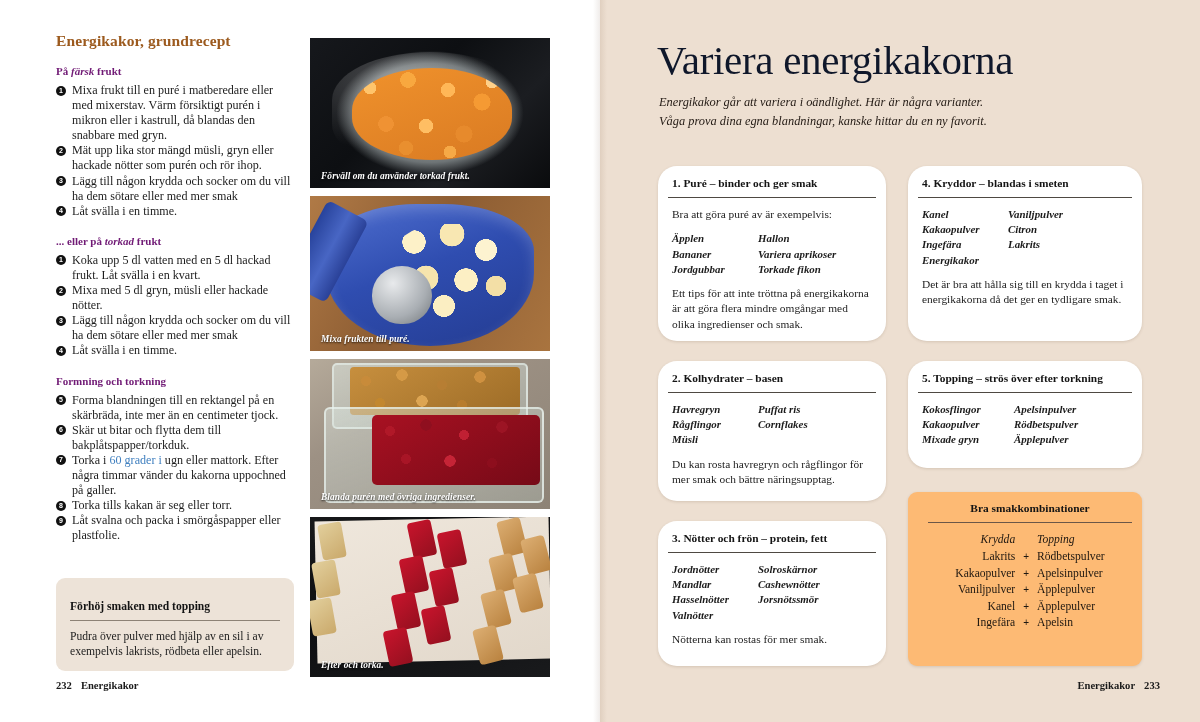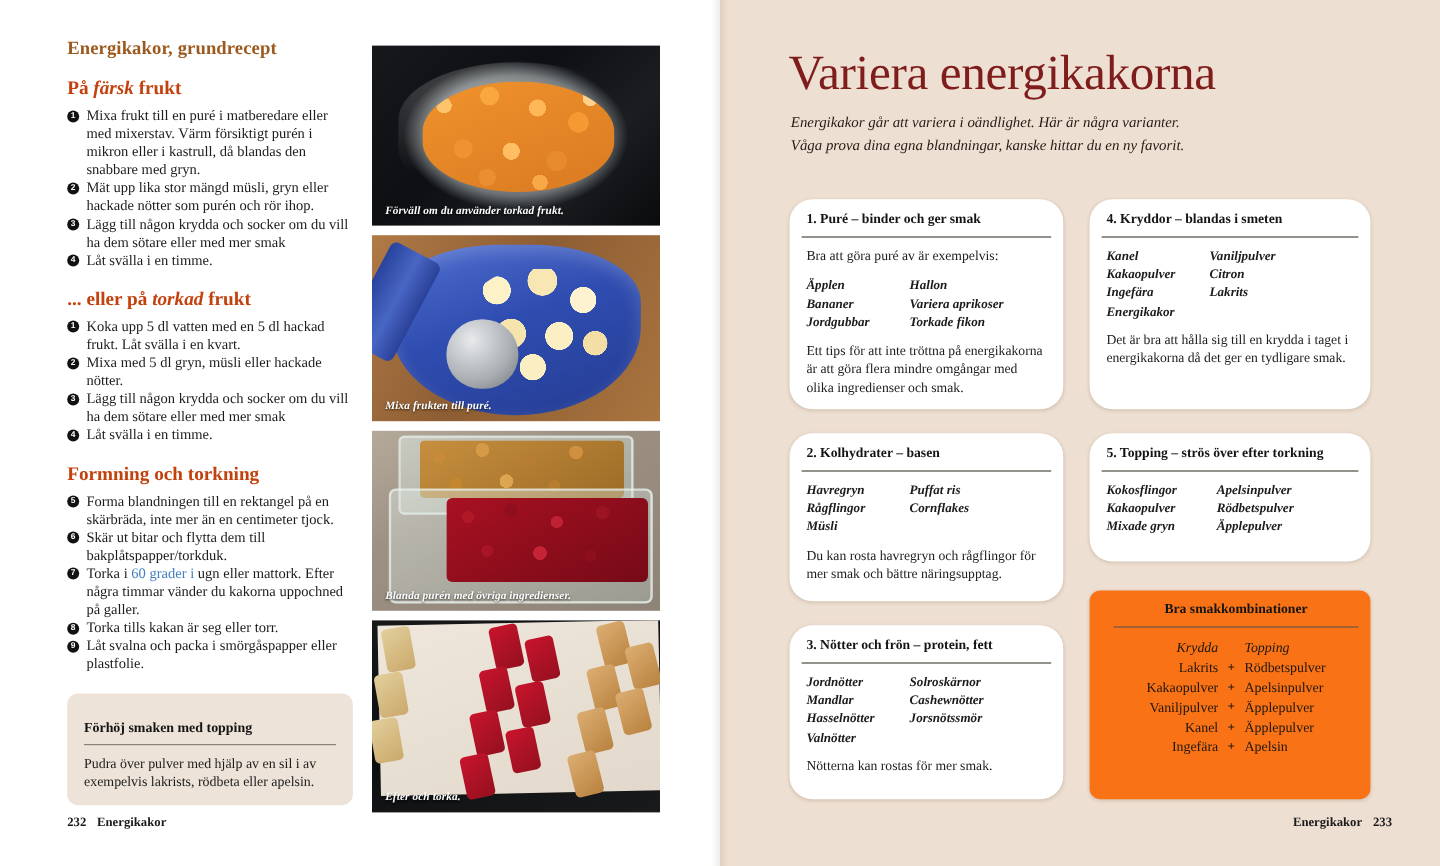--- a/index.html
+++ b/index.html
@@ -34,21 +34,21 @@
   
   .text-col {
     position:absolute; left:56px; top:32px; width:238px;
   }
   .recipe-title {
     font-family:"Liberation Serif", serif;
     font-size:15.5px; font-weight:bold; color:#9c5a1e;
     letter-spacing:0.1px; margin:0 0 15px 0;
   }
   .sub-head {
-    font-size:16px; font-weight:bold; color:#c2410c;
+    font-size:11px; font-weight:bold; color:#701a75;
     margin:0 0 6px 0;
   }
   .sub-head .it { font-style:italic; }
   ol.steps { list-style:none; margin:0 0 16px 0; padding:0; }
   ol.steps li {
     position:relative; padding-left:16px;
     font-size:12.1px; line-height:15.1px; color:#1c1c1c;
     margin-bottom:0px;
   }
   ol.steps li .bullet {
@@ -194,21 +194,21 @@
     transform:rotate(-1.2deg);
   }
   .ph4 .bar { position:absolute; width:24px; height:36px; border-radius:4px; }
   .ph5rowA .bar { background:linear-gradient(150deg,#e2cf9c,#caa96b); }
   .ph5rowB .bar { background:linear-gradient(150deg,#c8142c,#94101f); }
   .ph5rowC .bar { background:linear-gradient(150deg,#dcae72,#b9823f); }
 
   
   .r-title {
     position:absolute; left:655px; top:36px;
-    font-size:41px; color:#7f1d1d; font-weight:normal;
+    font-size:41px; color:#0f172a; font-weight:normal;
     letter-spacing:-0.3px; line-height:48px;
     font-family:"Liberation Serif", serif;
   }
   .r-intro {
     position:absolute; left:657px; top:93px; width:440px;
     font-size:12.4px; font-style:italic; line-height:18.5px; color:#231a14;
   }
   .card {
     position:absolute;
     background:#ffffff; border-radius:19px;
@@ -225,21 +225,21 @@
   .ing-grid span {
     font-size:10.9px; font-style:italic; color:#1b1b1b;
     line-height:15.2px; font-weight:600;
   }
   .card p {
     margin:9px 0 0 0; font-size:11.4px; line-height:15.3px; color:#1c1c1c;
   }
   .card p.first { margin-top:0; margin-bottom:9px; }
 
   .combo {
-    position:absolute; background:#f97316; border-radius:9px;
+    position:absolute; background:#fdba74; border-radius:9px;
     box-shadow:0 1px 3px rgba(90,60,40,0.16);
     padding-left:10px;
   }
   .combo h3 { margin:0; padding:10px 14px 8px; font-size:11.4px; font-weight:bold; text-align:center; color:#141414; }
   .combo .rule { height:1px; background:#6b5748; margin:0 10px; }
   .combo .body { padding:9px 14px 12px; }
   table.combotable { margin:0 auto; border-collapse:collapse; }
   table.combotable td { font-size:11.6px; color:#1e1710; padding:0 2px; line-height:16.4px; }
   table.combotable td.l { text-align:right; }
   table.combotable td.p { text-align:center; padding:0 6px; font-family:"Liberation Sans", sans-serif; font-size:10px; }

